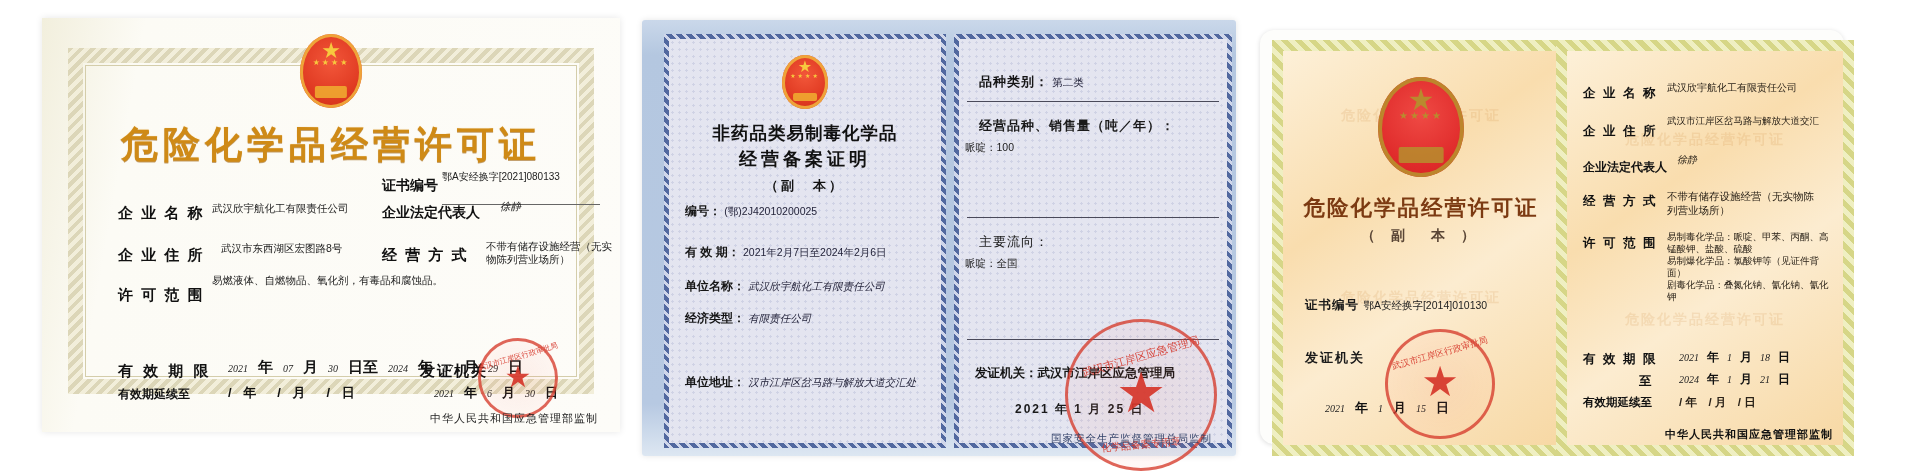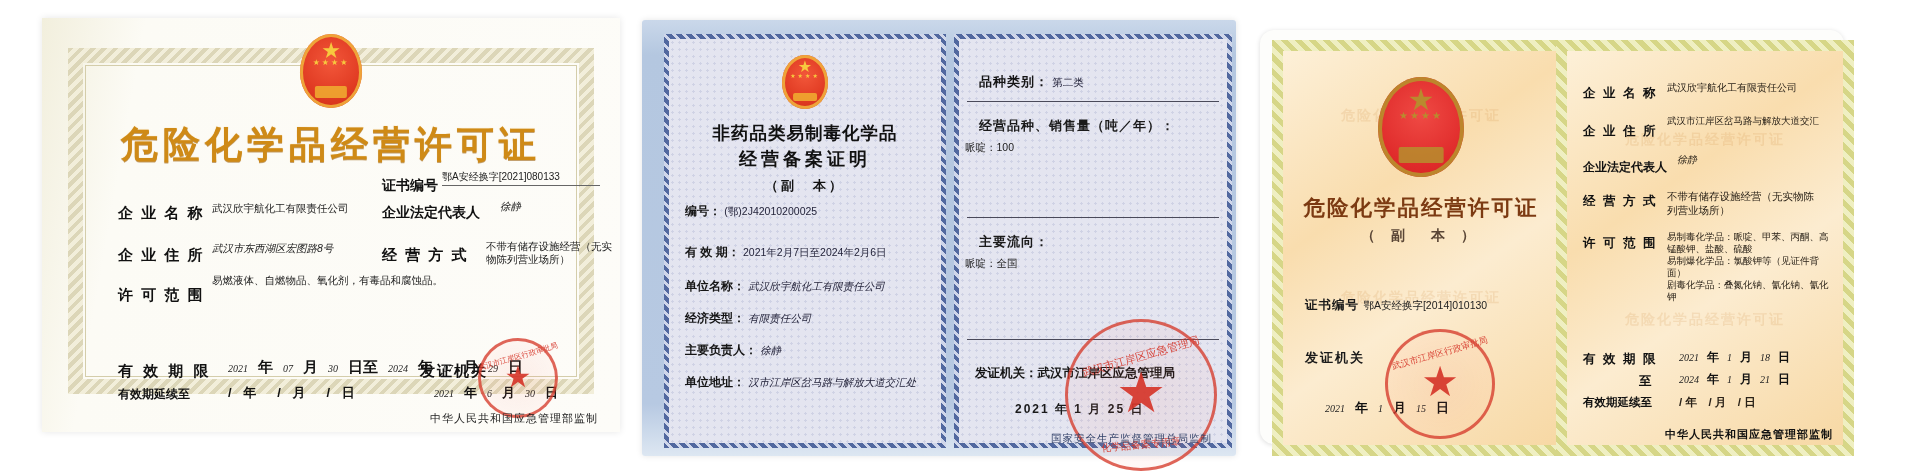--- a/index.html
+++ b/index.html
@@ -101,32 +101,32 @@
       <span class="star-big">★</span>
       <span class="stars-small">★★★★</span>
       <span class="gate"></span>
     </div>
 
     <div class="abs cert1-title">危险化学品经营许可证</div>
 
     <div class="abs" style="left:340px;top:158px;">
       <span class="f-label--s">证书编号</span>
     </div>
-    <div class="abs" style="left:400px;top:148px;width:158px;border-bottom:1px solid #666;padding-bottom:1px;">
+    <div class="abs" style="left:400px;top:148px;width:158px;border-bottom:1px solid #666;padding-bottom:20px;">
       <span class="f-value" style="font-size:10px;">鄂A安经换字[2021]080133</span>
     </div>
 
     <div class="abs f-label" style="left:76px;top:186px;">企 业 名 称</div>
     <div class="abs f-value" style="left:170px;top:184px;">武汉欣宇航化工有限责任公司</div>
 
     <div class="abs f-label--s" style="left:340px;top:186px;">企业法定代表人</div>
     <div class="abs f-value hw" style="left:458px;top:182px;">徐静</div>
 
     <div class="abs f-label" style="left:76px;top:228px;">企 业 住 所</div>
-    <div class="abs f-value" style="left:170px;top:224px;font-style:italic;">武汉市东西湖区宏图路8号</div>
+    <div class="abs f-value" style="left:179px;top:224px;">武汉市东西湖区宏图路8号</div>
 
     <div class="abs f-label" style="left:340px;top:228px;">经 营 方 式</div>
     <div class="abs f-value" style="left:444px;top:222px;width:132px;line-height:13px;">不带有储存设施经营（无实物陈列营业场所）</div>
 
     <div class="abs f-label" style="left:76px;top:268px;">许 可 范 围</div>
     <div class="abs f-value" style="left:170px;top:256px;width:262px;line-height:13px;">易燃液体、自燃物品、氧化剂，有毒品和腐蚀品。</div>
 
     <div class="abs f-label" style="left:76px;top:344px;letter-spacing:3px;">有 效 期 限</div>
     <div class="abs dateline" style="left:186px;top:340px;">
       <span class="hw">2021</span>
@@ -186,42 +186,38 @@
         <span class="val">2021年2月7日至2024年2月6日</span>
       </div>
       <div class="c2row" style="top:239px;">
         <span class="lbl">单位名称：</span>
         <span class="val val--hw">武汉欣宇航化工有限责任公司</span>
       </div>
       <div class="c2row" style="top:271px;">
         <span class="lbl">经济类型：</span>
         <span class="val val--hw">有限责任公司</span>
       </div>
-      <div class="c2row" style="top:303px;">
-        <span class="lbl">主要负责人：</span>
-        <span class="val val--hw">徐静</span>
-      </div>
       <div class="c2row" style="top:335px;">
         <span class="lbl">单位地址：</span>
         <span class="val val--hw">汉市江岸区岔马路与解放大道交汇处</span>
       </div>
     </div>
 
     <div class="cpage pageB">
       <div class="c2row" style="left:20px;top:34px;">
         <span class="lbl" style="font-size:13px;letter-spacing:1px;">品种类别：</span>
         <span class="val" style="margin-left:0;">第二类</span>
       </div>
       <div class="c2hr" style="top:62px;"></div>
 
       <div class="c2row lbl" style="left:20px;top:78px;font-weight:bold;font-size:13px;letter-spacing:1px;">经营品种、销售量（吨／年）：</div>
       <div class="c2row val" style="left:6px;top:102px;font-size:10.5px;">哌啶：100</div>
       <div class="c2hr" style="top:178px;"></div>
 
-      <div class="c2row lbl" style="left:20px;top:194px;font-weight:bold;font-size:13px;letter-spacing:1px;">主要流向：</div>
+      <div class="c2row lbl" style="left:20px;top:194px;font-weight:normal;font-size:13px;letter-spacing:1px;">主要流向：</div>
       <div class="c2row val" style="left:6px;top:218px;font-size:10.5px;">哌啶：全国</div>
       <div class="c2hr" style="top:300px;"></div>
 
       <div class="c2row" style="left:16px;top:326px;width:236px;font-size:12.5px;line-height:17px;">
         <span class="lbl">发证机关：</span><span class="lbl">武汉市江岸区应急管理局</span>
       </div>
       <div class="c2row lbl" style="left:56px;top:362px;font-size:12px;font-weight:bold;letter-spacing:2px;">2021 年 1 月 25 日</div>
 
       <div class="stamp stamp-b" style="left:106px;top:280px;">
         <span class="stamp-ring">武汉市江岸区应急管理局</span>

